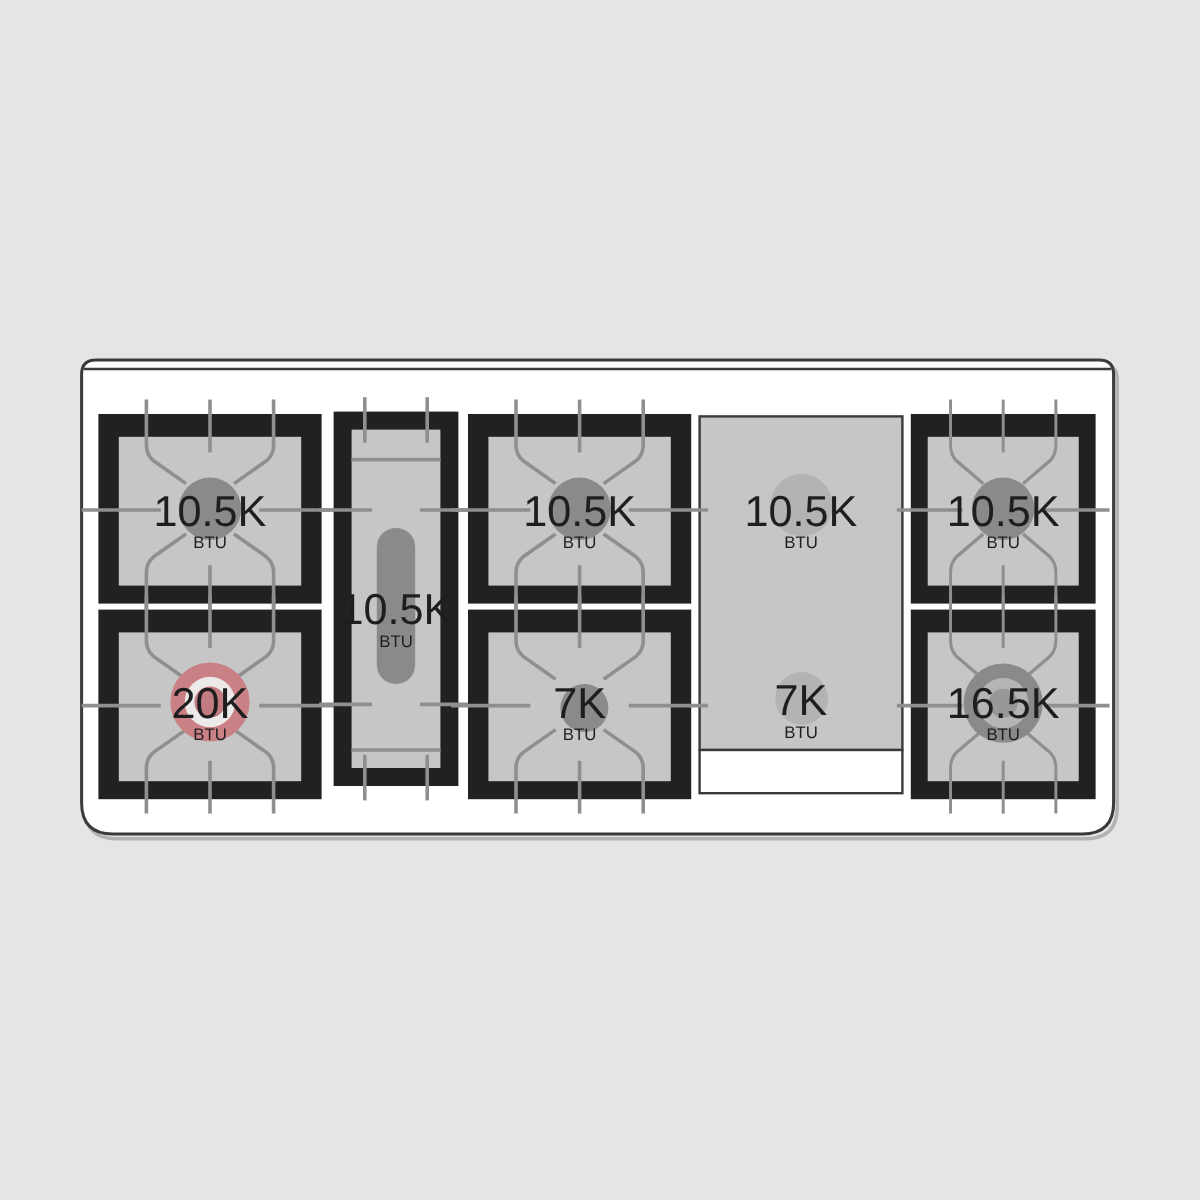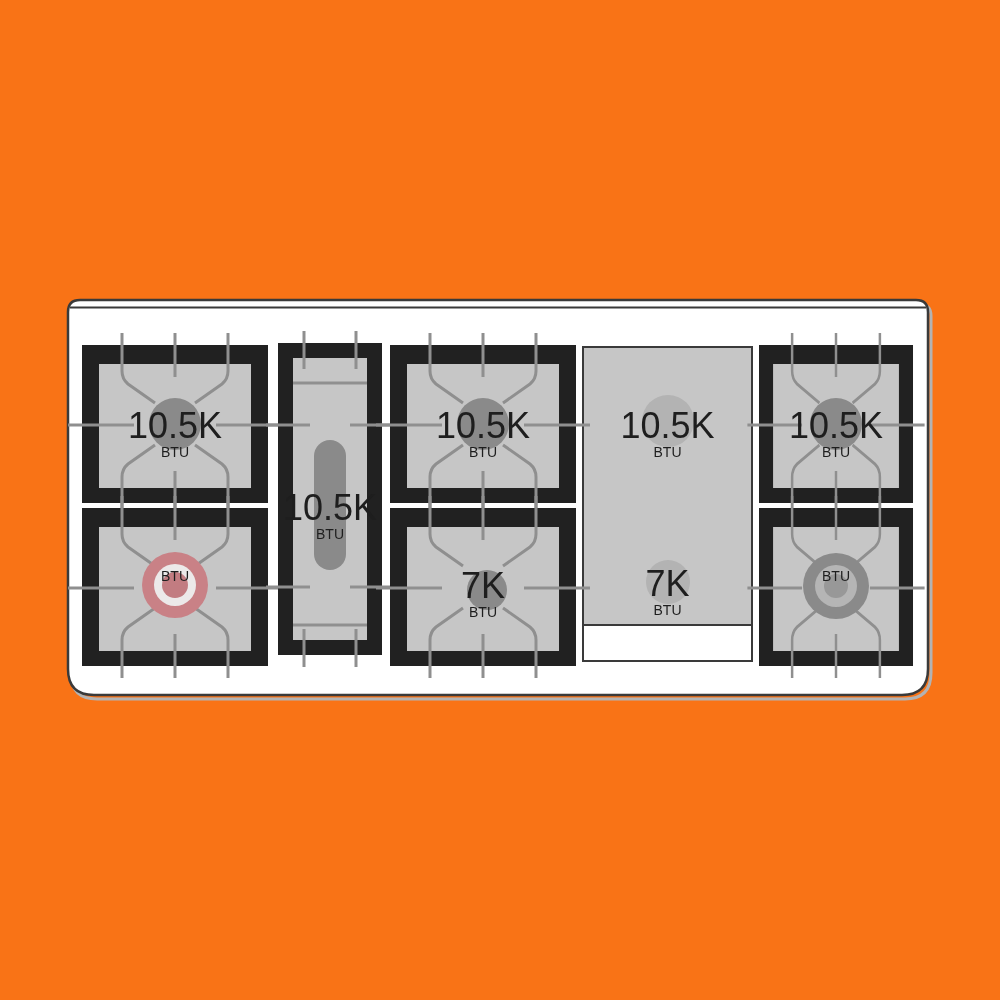--- a/index.html
+++ b/index.html
@@ -1,17 +1,17 @@
 <!DOCTYPE html>
 <html style="--outline_stroke: #3a3a3a; --outline_shadow: #b3b3b3; --frame_black: #212121; --surface_gray: #c6c6c6; --grate_line: #8f8f8f; --burner_gray: #8a8a8a; --griddle_circle: #b3b3b3; --ring_light: #b5b5b5; --ring_white: #ece9e9; --burner_center_gray: #989898; --highlight_red: #c98186; --highlight_red_center: #c27c81; --text_black: #1e1e1e;"><head>
 <meta charset="utf-8">
 <style>
   html,body{margin:0;padding:0;background:#ffffff;}
   body{width:1000px;height:1000px;font-family:"Liberation Sans",sans-serif;}
-  .stage{position:relative;width:1000px;height:1000px;background:#f97316;overflow:hidden;}
+  .stage{position:relative;width:1000px;height:1000px;background:#e5e5e5;overflow:hidden;}
   .diagram-svg{position:absolute;left:0;top:0;width:1000px;height:1000px;overflow:visible;}
   .label{position:absolute;text-align:center;color:var(--text_black,#1e1e1e);pointer-events:none;}
   .label .value{font-size:36px;line-height:36px;letter-spacing:0px;white-space:nowrap;}
   .label .unit{font-size:14px;line-height:22px;margin-top:-3px;white-space:nowrap;}
 </style>
 </head>
 <body>
 
 <div class="stage">
 
@@ -90,20 +90,21 @@
       </g>
     </g>
   </svg>
 
   <div class="label" style="left:82px;top:408px;width:186px">
     <div class="value">10.5K</div>
     <div class="unit">BTU</div>
   </div>
 
   <div class="label" style="left:82px;top:568px;width:186px">
+    <div class="value">20K</div>
     <div class="unit">BTU</div>
   </div>
 
   <div class="label" style="left:278px;top:490px;width:104px">
     <div class="value">10.5K</div>
     <div class="unit">BTU</div>
   </div>
 
   <div class="label" style="left:390px;top:408px;width:186px">
     <div class="value">10.5K</div>
@@ -124,16 +125,17 @@
     <div class="value">7K</div>
     <div class="unit">BTU</div>
   </div>
 
   <div class="label" style="left:759px;top:408px;width:154px">
     <div class="value">10.5K</div>
     <div class="unit">BTU</div>
   </div>
 
   <div class="label" style="left:759px;top:568px;width:154px">
+    <div class="value">16.5K</div>
     <div class="unit">BTU</div>
   </div>
 
 </div>
 
 </body></html>

